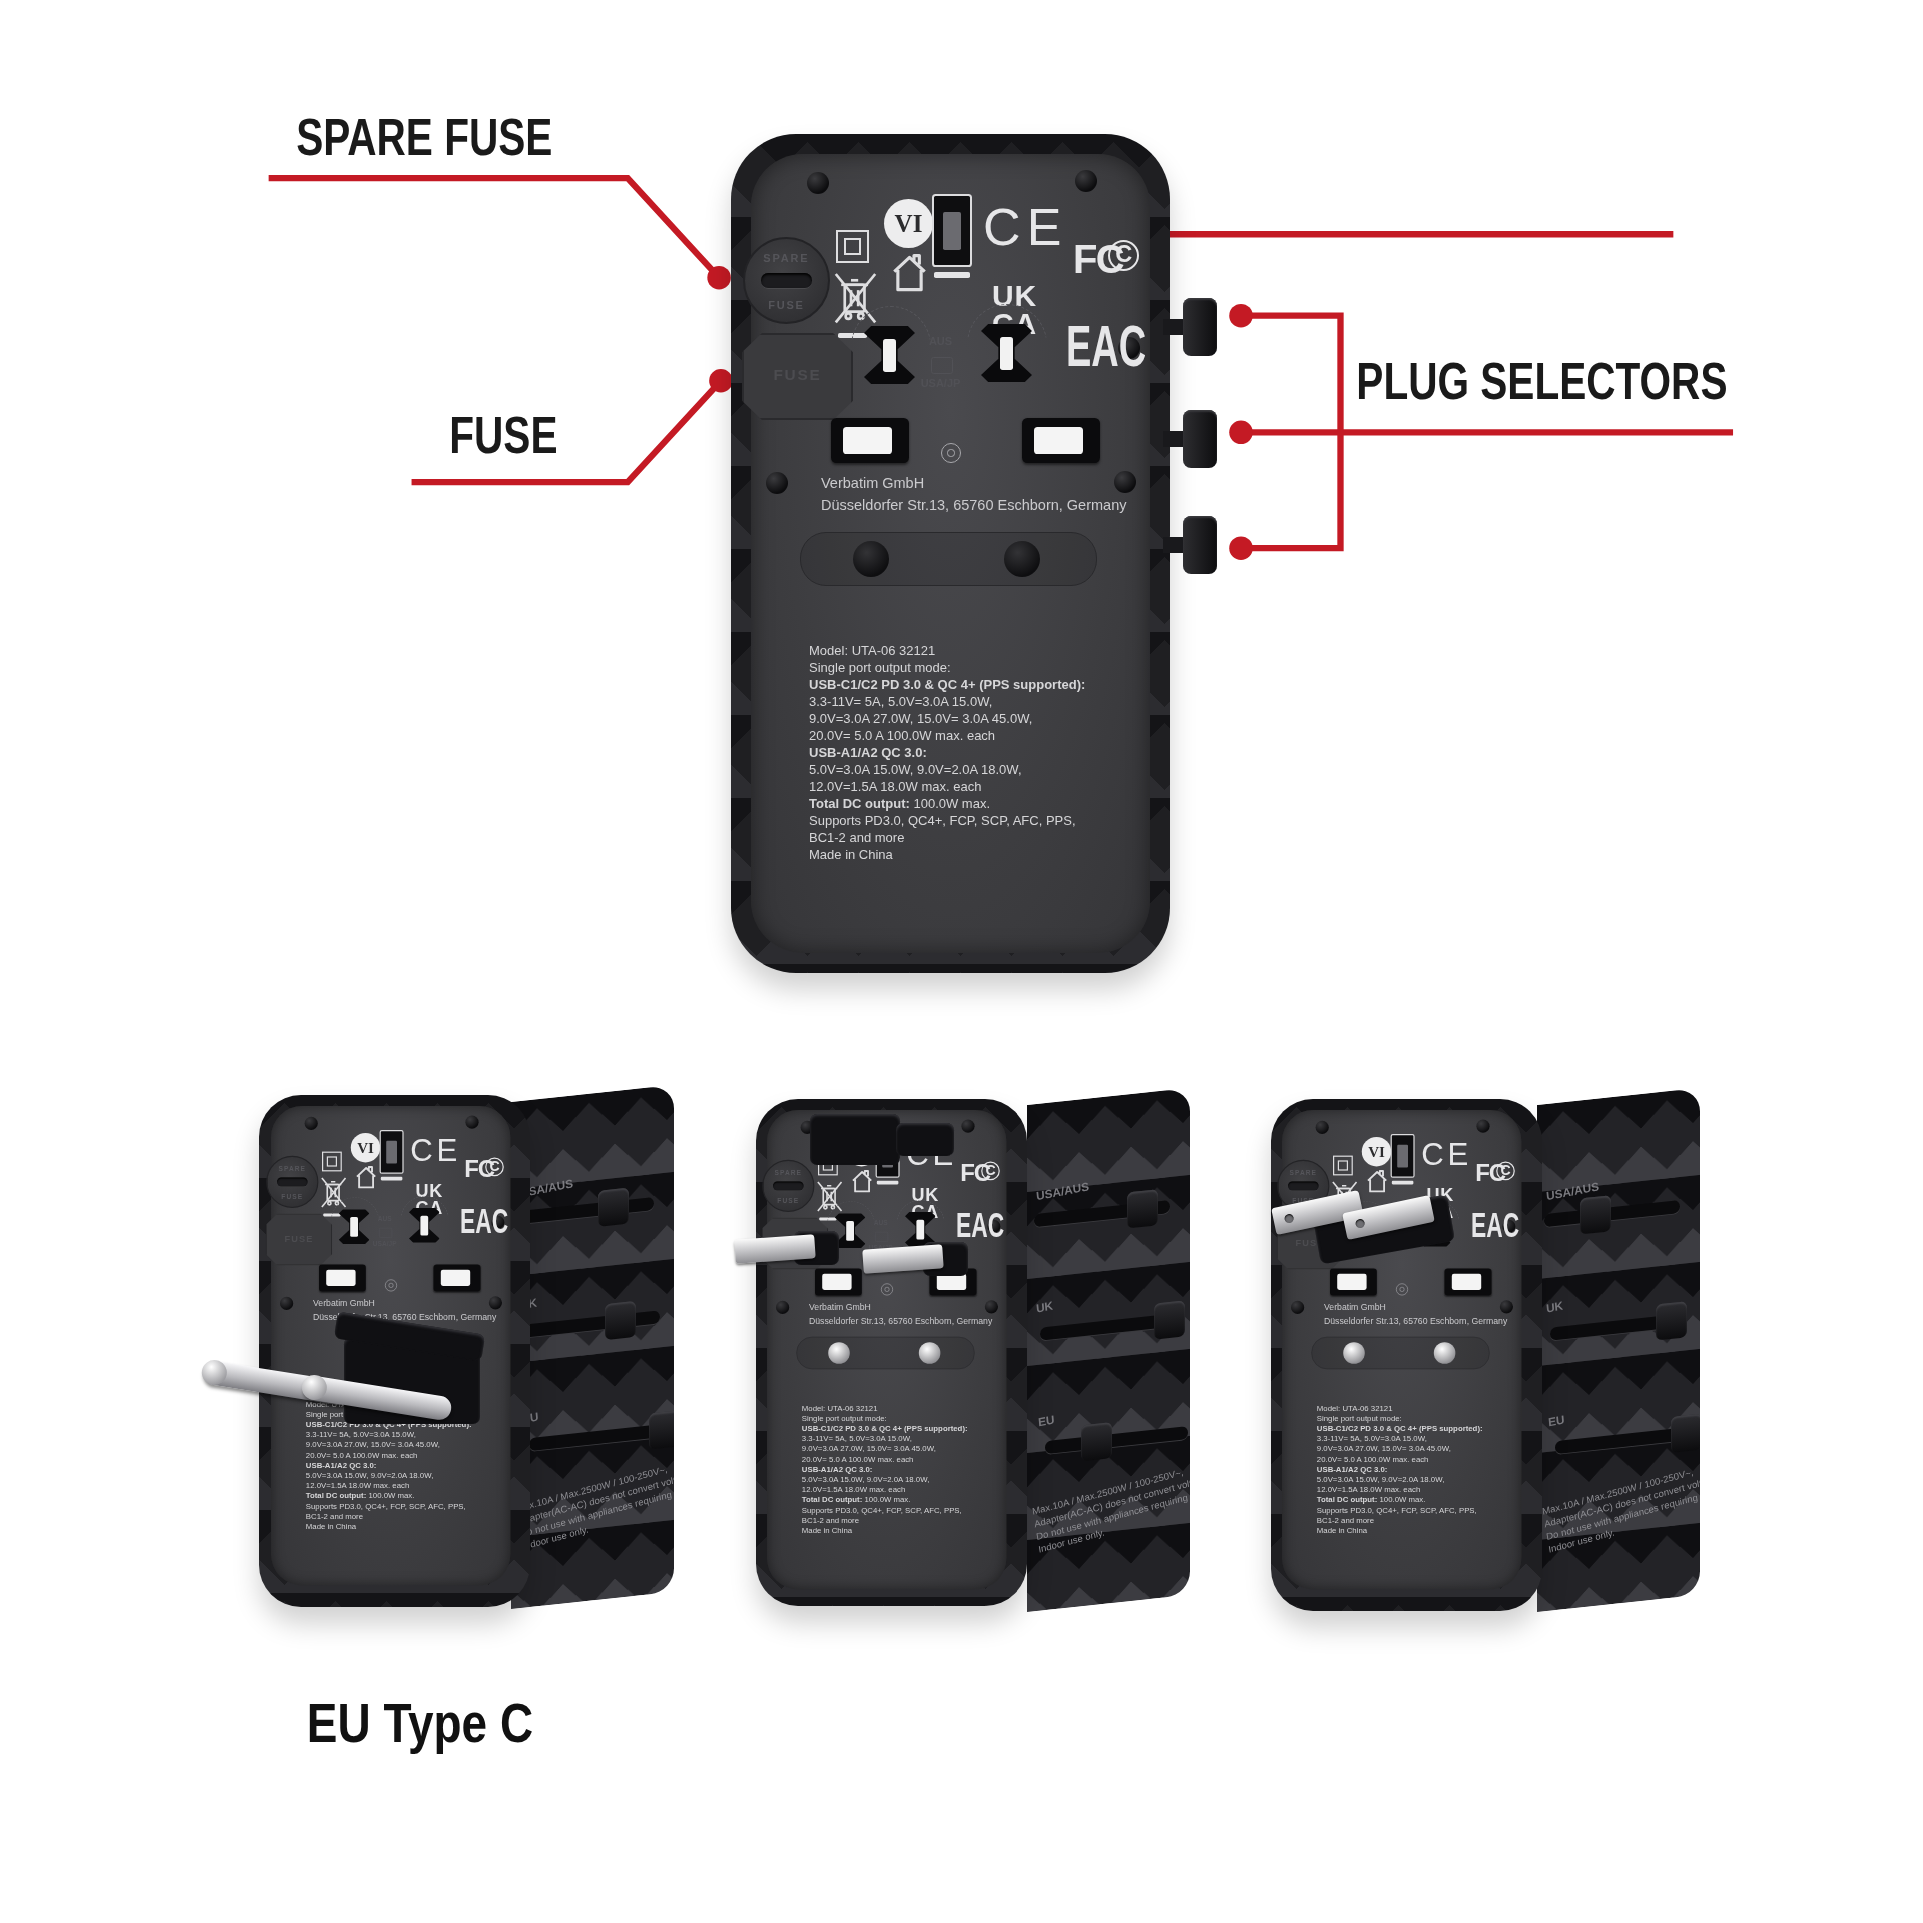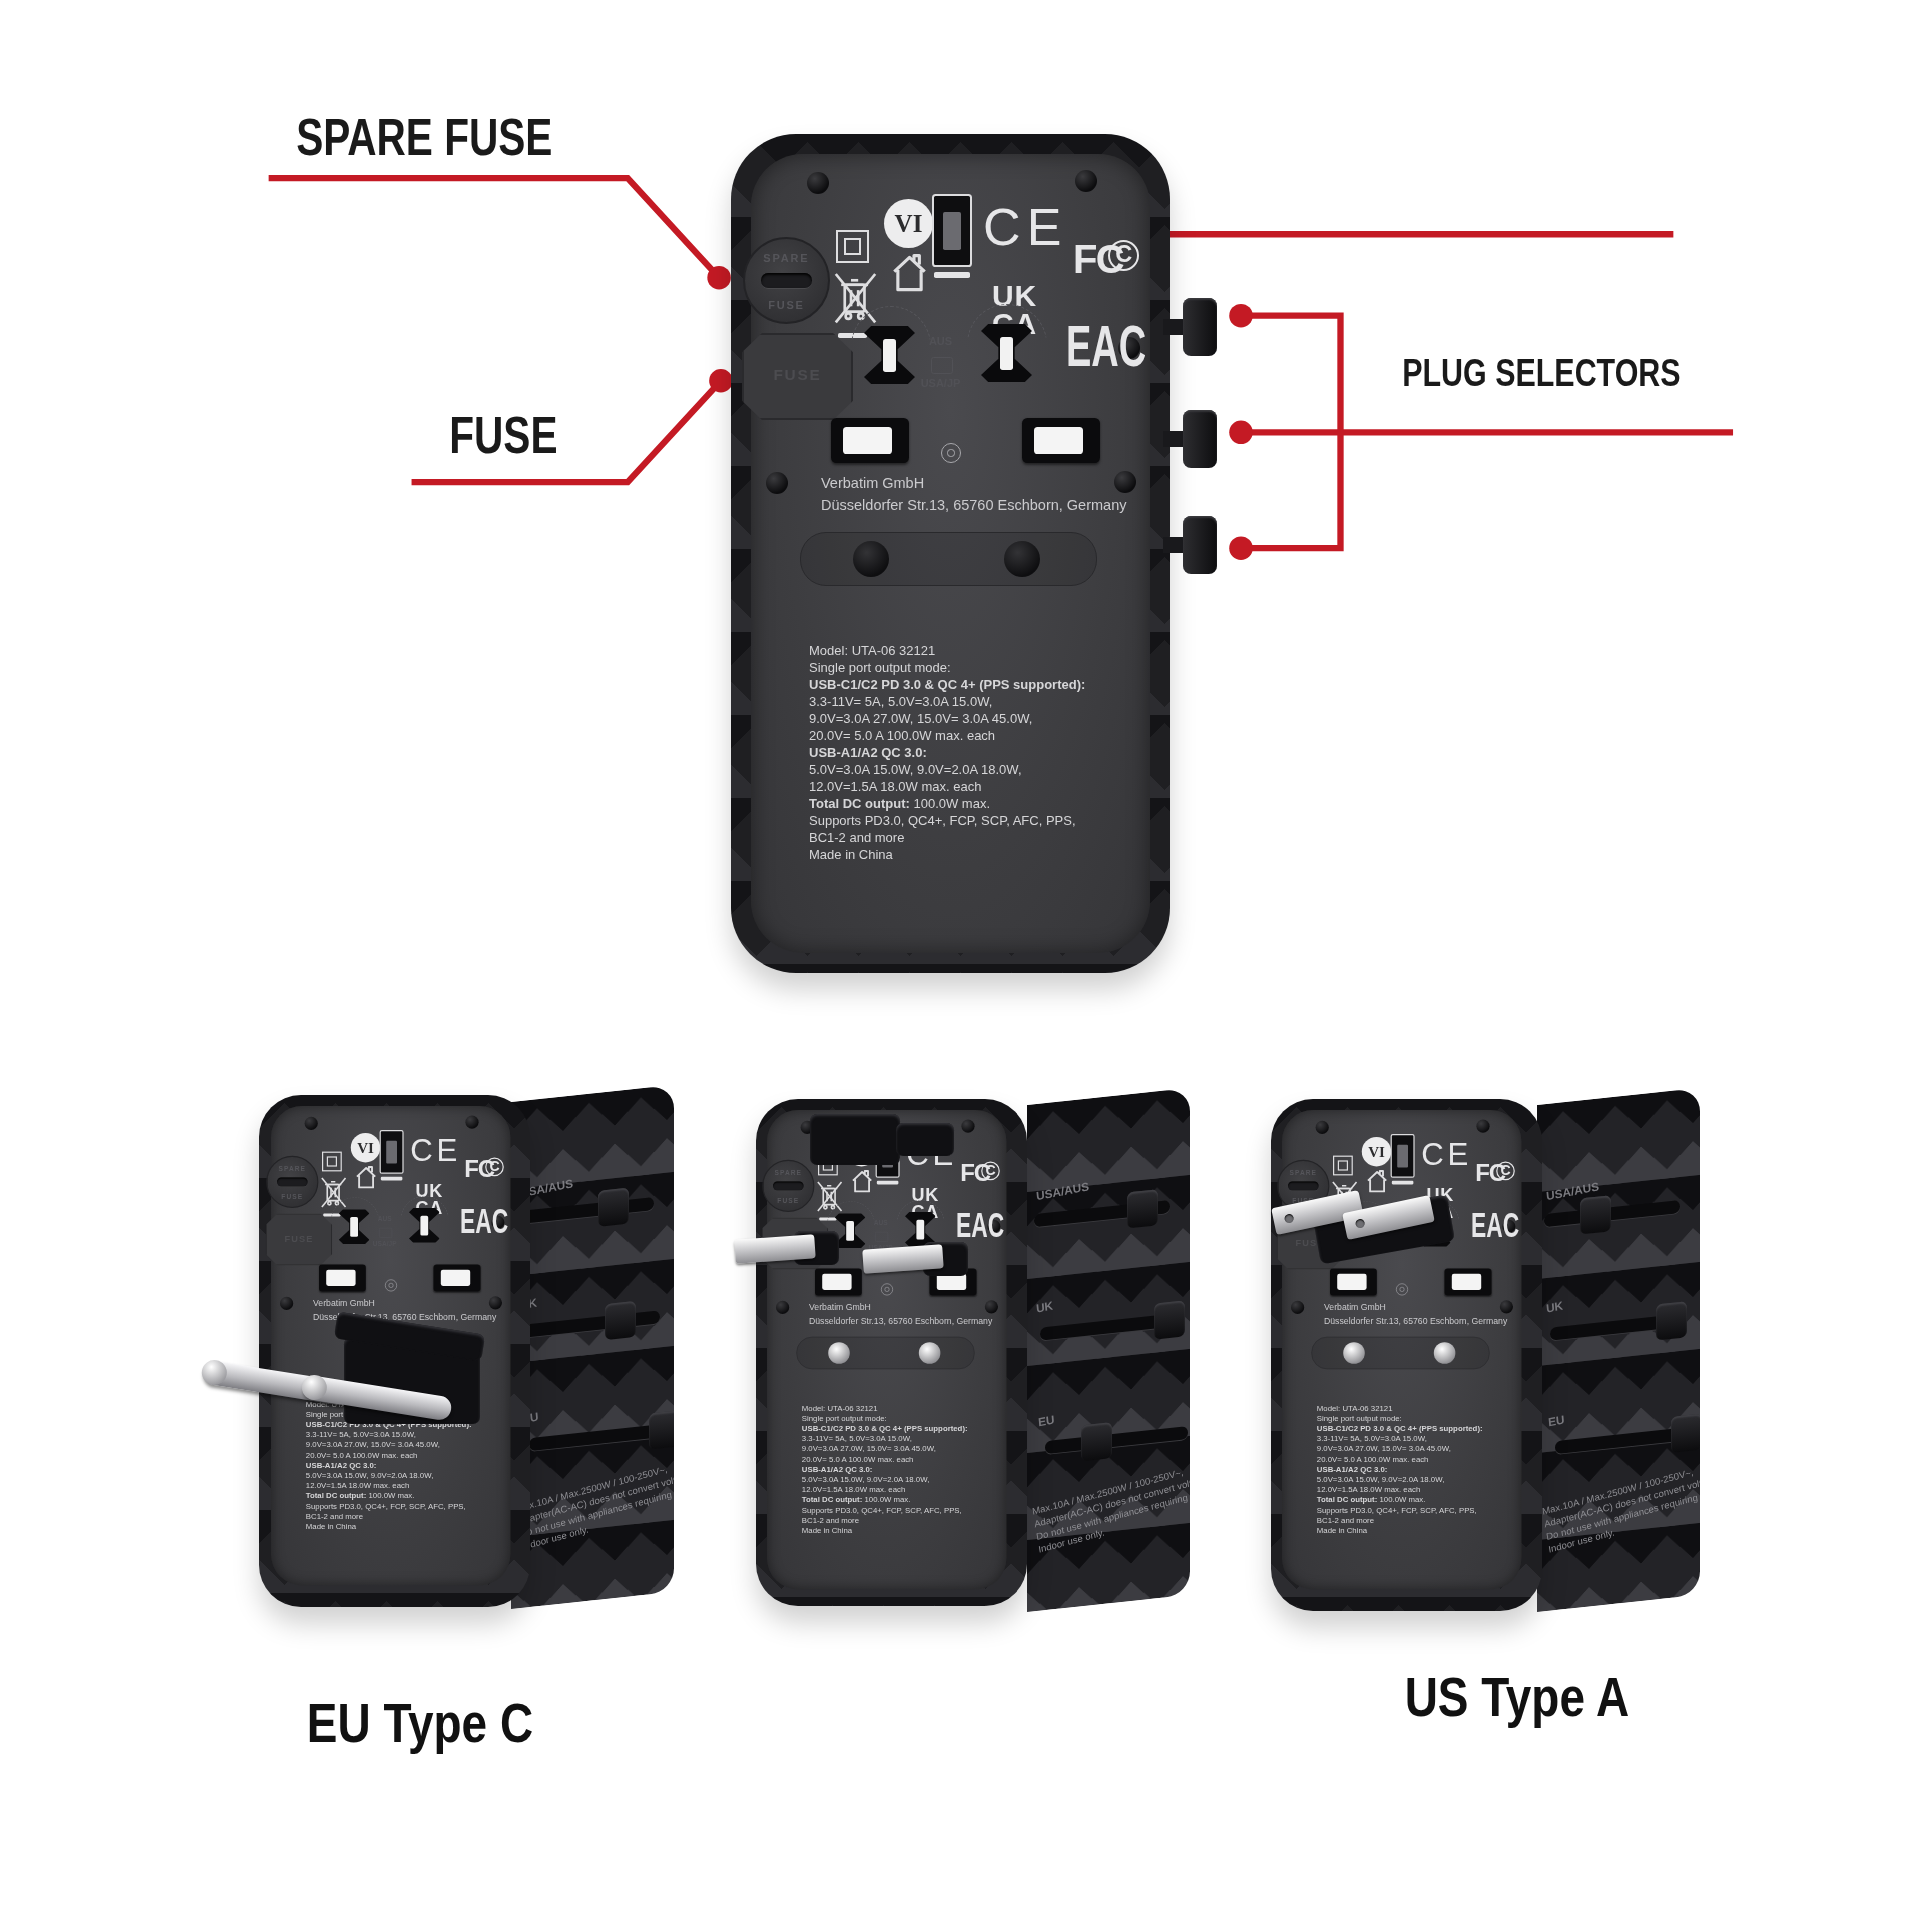--- a/index.html
+++ b/index.html
@@ -141,21 +141,21 @@
         <circle cx="797" cy="421" r="13"></circle>
       <circle cx="1121" cy="368" r="13"></circle>
       <circle cx="1372" cy="349" r="13"></circle>
         <circle cx="1372" cy="478" r="13"></circle>
         <circle cx="1372" cy="606" r="13"></circle>
     </g>
   </svg>
 
   <div class="clabel" style="left:216px;top:107px;width:416px;font-size:52px;"><span>SPARE FUSE</span></div>
   <div class="clabel" style="left:395px;top:405px;width:217px;font-size:52px;"><span>FUSE</span></div>
-  <div class="clabel" style="left:1270px;top:351px;width:543px;font-size:39px;"><span>PLUG SELECTORS</span></div>
+  <div class="clabel" style="left:1270px;top:351px;width:543px;font-size:52px;"><span>PLUG SELECTORS</span></div>
 
   <div class="unit variant-top" style="left:731px;top:134px;width:493px;height:839px;">
     <div class="body" style="left:0;top:0;width:439px;height:839px;"></div>
     <div class="face-slot" style="left:20px;top:20px;transform:scale(1);">
   <div class="face">
     <div class="screw" style="left:56px;top:18px;"></div>
     <div class="screw" style="left:324px;top:16.3px;"></div>
     <div class="screw" style="left:12.7px;top:185px;"></div>
     <div class="screw" style="left:367px;top:183px;"></div>
     <div class="screw" style="left:15.4px;top:318px;"></div>
@@ -653,16 +653,15 @@
 </div>
 
     <div class="darkblock" style="left:50px;top:116px;width:136px;height:47px;transform:rotate(-10deg);"></div>
     <div class="blade" style="left:7.2px;top:109px;width:89px;height:27px;transform:rotate(-12deg);">
         <i></i>
       </div>
     <div class="blade" style="left:78px;top:114px;width:89px;height:27px;transform:rotate(-12deg);">
         <i></i>
       </div>
   </div>
-  <div class="vlabel" style="left:1291px;top:1664px;width:452px;font-size:56px;"><span>US Type A</span></div>
 
 </div>
 
 
 </body></html>

